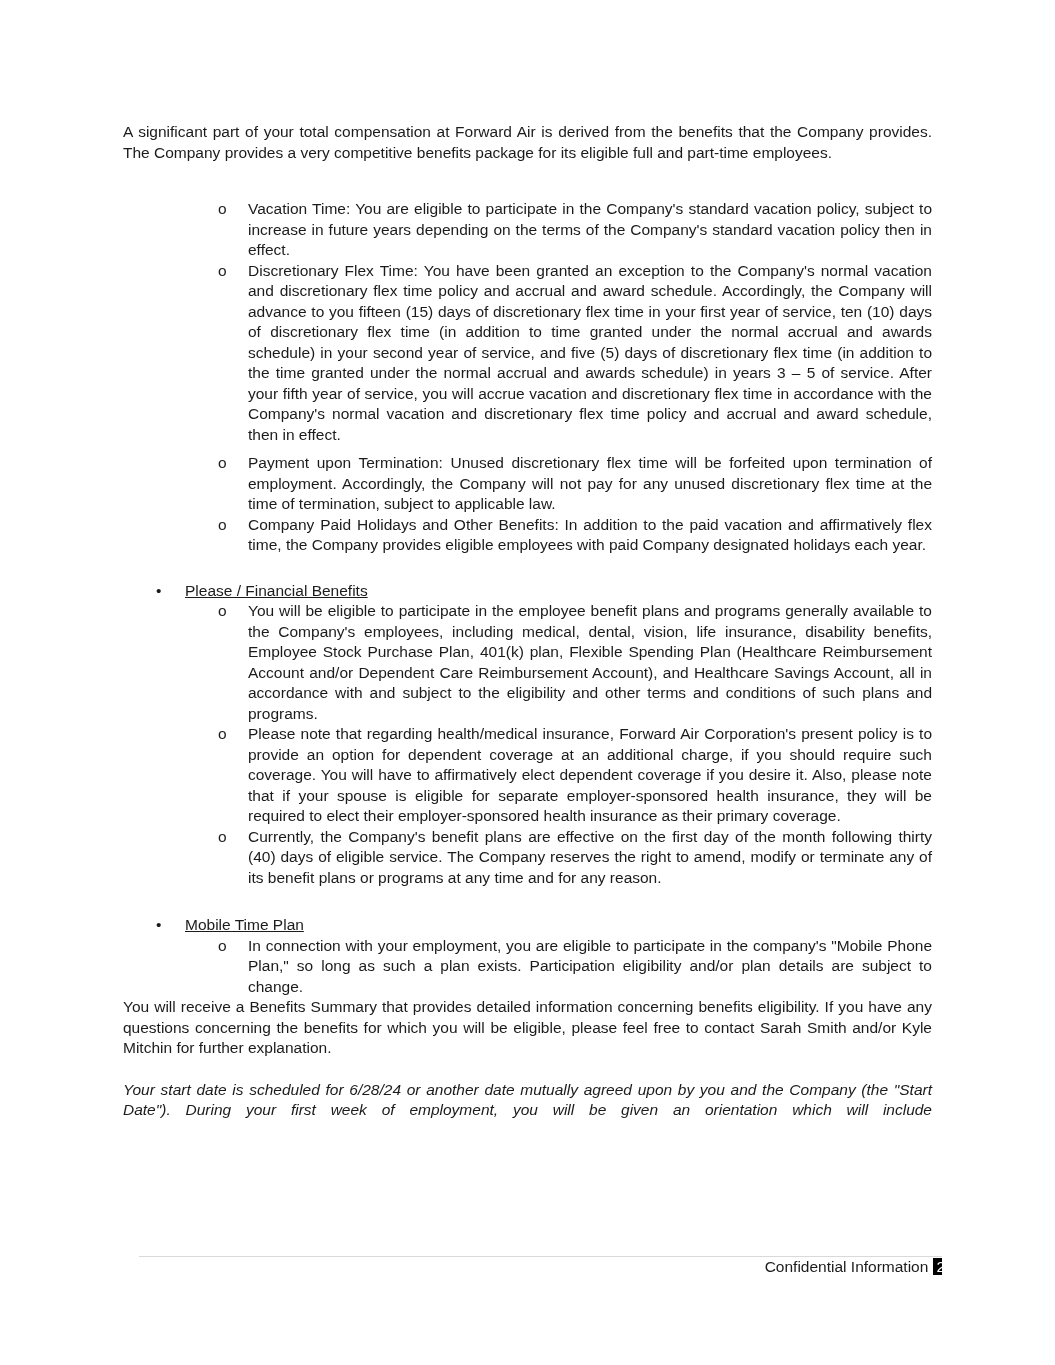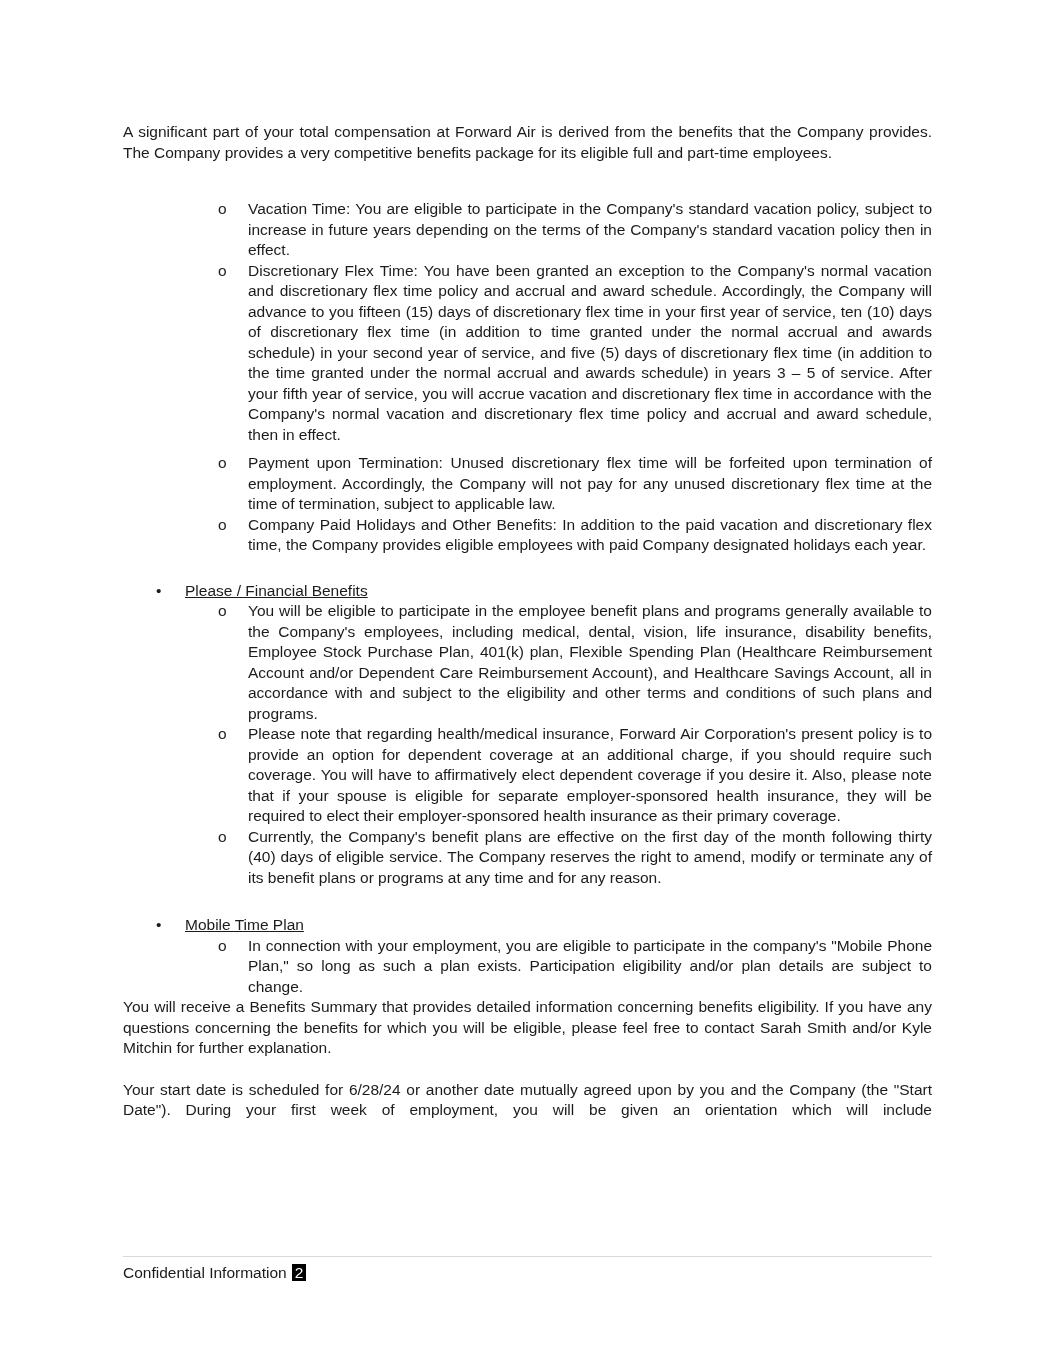--- a/index.html
+++ b/index.html
@@ -23,20 +23,21 @@
     left: 123px;
     top: 122px;
     width: 809px;
   }
   .para {
     margin: 0;
     text-align: justify;
   }
   .justify-last {
     text-align-last: justify;
+    font-style: italic;
   }
   
   .li1 {
     position: relative;
     padding-left: 62px;
     text-align: justify;
   }
   .li1 > .marker {
     position: absolute;
     left: 33px;
@@ -56,26 +57,26 @@
   .underline {
     text-decoration: underline;
   }
   .mb8  { margin-bottom: 8px; }
   .gap-36 { height: 36px; }
   .gap-25 { height: 25px; }
   .gap-21 { height: 21px; }
   .gap-6  { height: 6px; }
   .footer {
     position: absolute;
-    left: 123px;
+    left: 139px;
     width: 809px;
     top: 1256px;
     border-top: 1px solid #d9d9d9;
-    padding-top: 6px;
-    text-align: left;
+    padding-top: 0;
+    text-align: right;
   }
   .page-num {
     background: #000000;
     color: #ffffff;
     padding: 0 3px;
     margin-left: 5px;
   }
 </style>
 </head>
 <body>
@@ -94,21 +95,21 @@
     <div class="li2 mb8">
       <span class="marker">o</span>
       <span>Discretionary Flex Time: You have been granted an exception to the Company's normal vacation and discretionary flex time policy and accrual and award schedule. Accordingly, the Company will advance to you fifteen (15) days of discretionary flex time in your first year of service, ten (10) days of discretionary flex time (in addition to time granted under the normal accrual and awards schedule) in your second year of service, and five (5) days of discretionary flex time (in addition to the time granted under the normal accrual and awards schedule) in years 3 – 5 of service. After your fifth year of service, you will accrue vacation and discretionary flex time in accordance with the Company's normal vacation and discretionary flex time policy and accrual and award schedule, then in effect.</span>
     </div>
     <div class="li2">
       <span class="marker">o</span>
       <span>Payment upon Termination: Unused discretionary flex time will be forfeited upon termination of employment. Accordingly, the Company will not pay for any unused discretionary flex time at the time of termination, subject to applicable law.</span>
     </div>
     <div class="li2">
       <span class="marker">o</span>
-      <span>Company Paid Holidays and Other Benefits: In addition to the paid vacation and discretionary flex time, the Company provides eligible employees with paid Company designated holidays each year.</span>
+      <span>Company Paid Holidays and Other Benefits: In addition to the paid vacation and affirmatively flex time, the Company provides eligible employees with paid Company designated holidays each year.</span>
     </div>
 
     <div class="gap-25"></div>
 
     <div class="li1">
       <span class="marker">•</span>
       <span class="underline">Please / Financial Benefits</span>
     </div>
     <div class="li2">
       <span class="marker">o</span>

